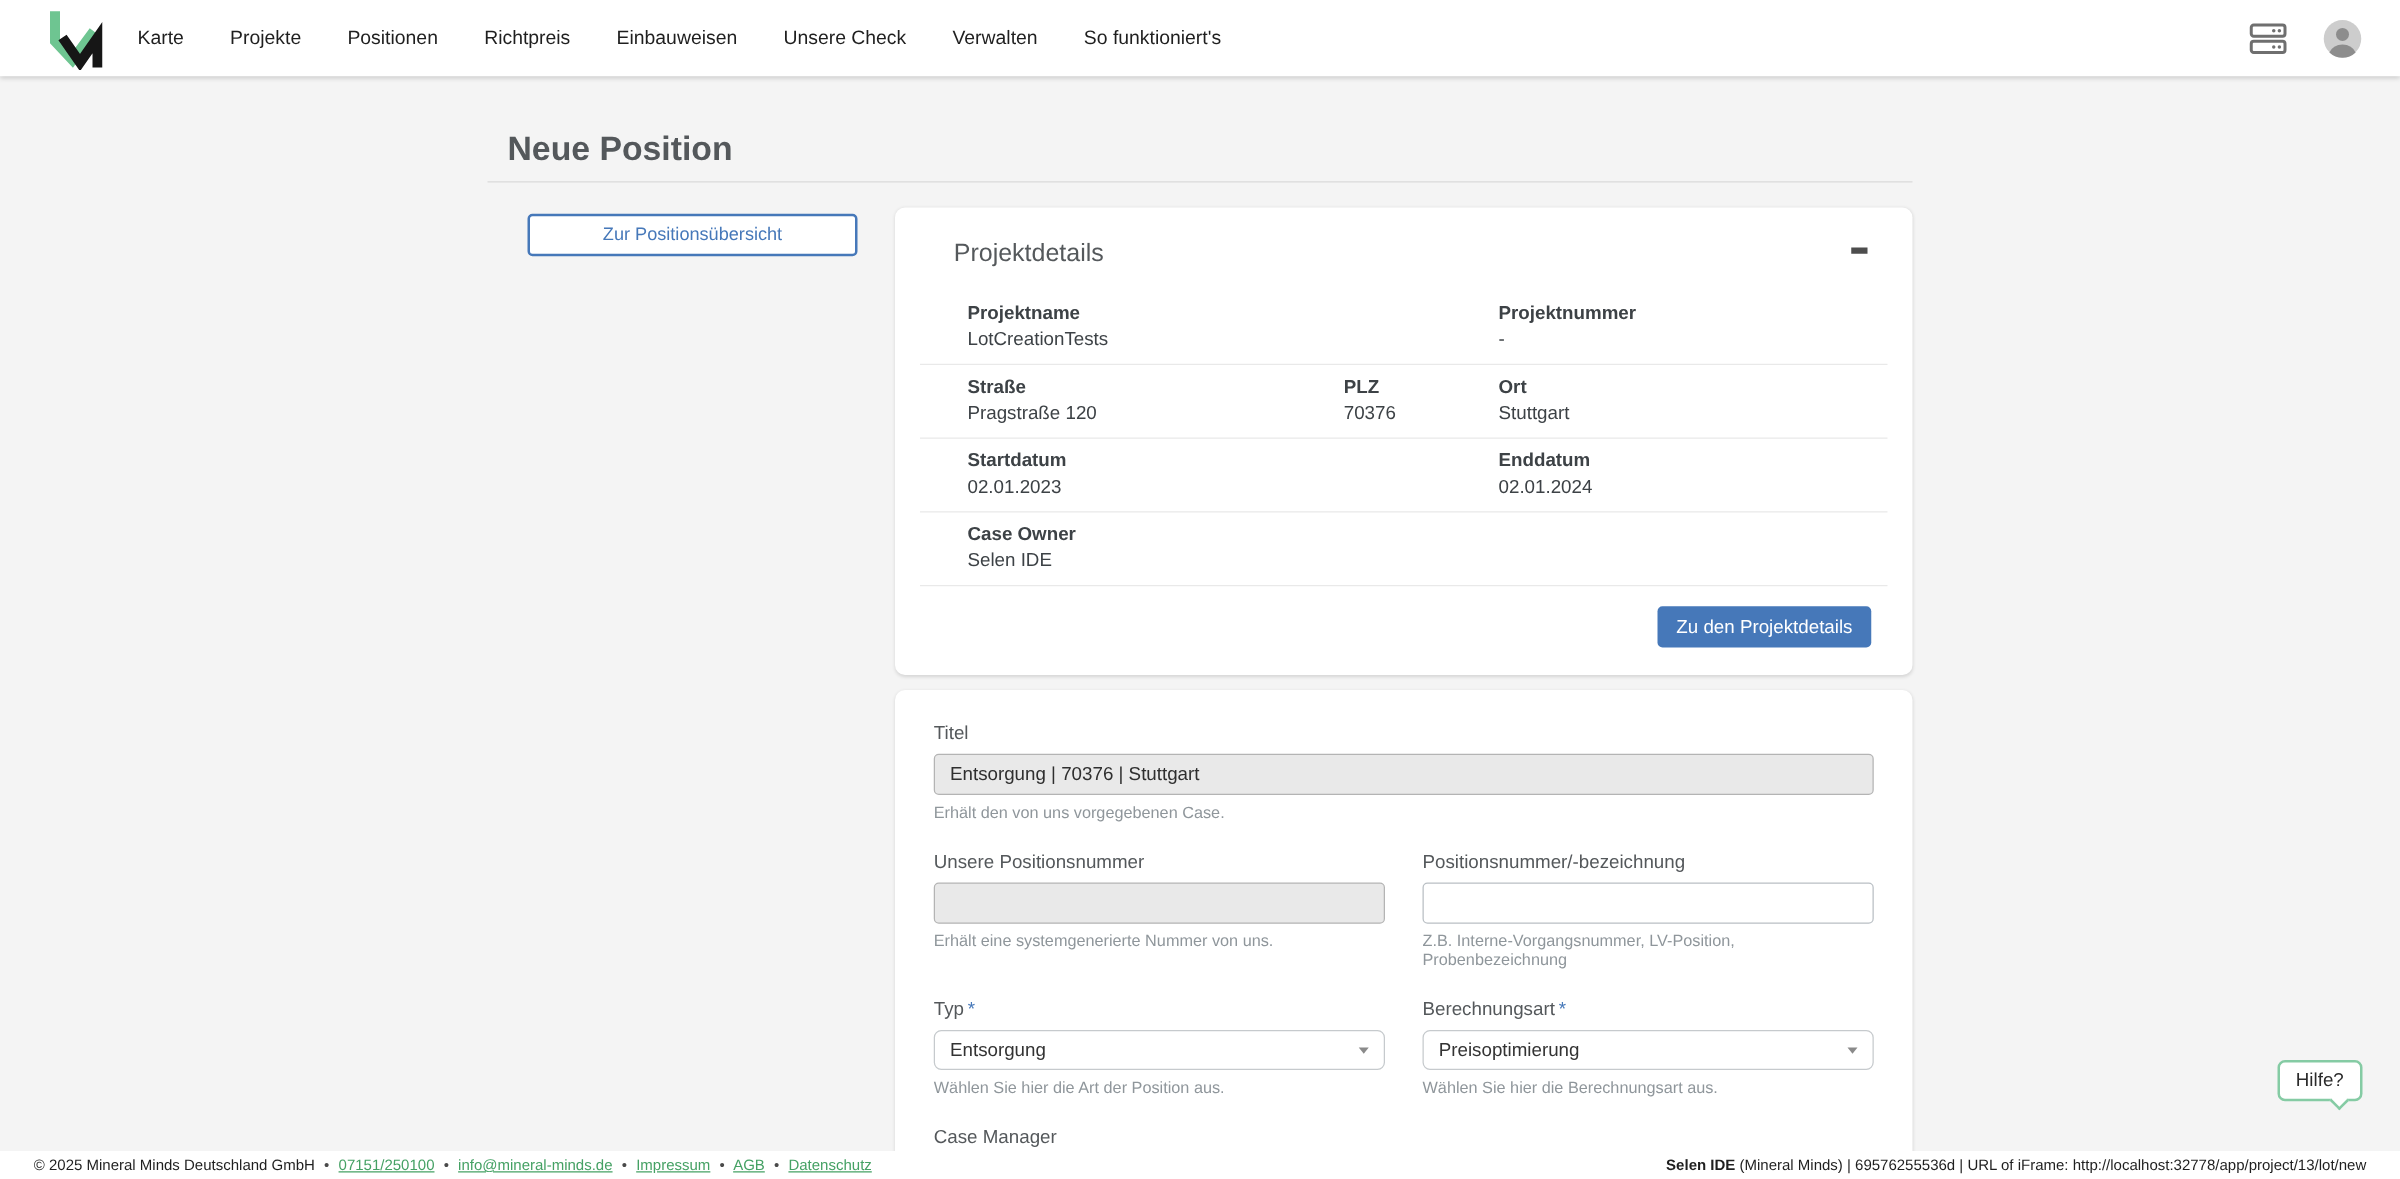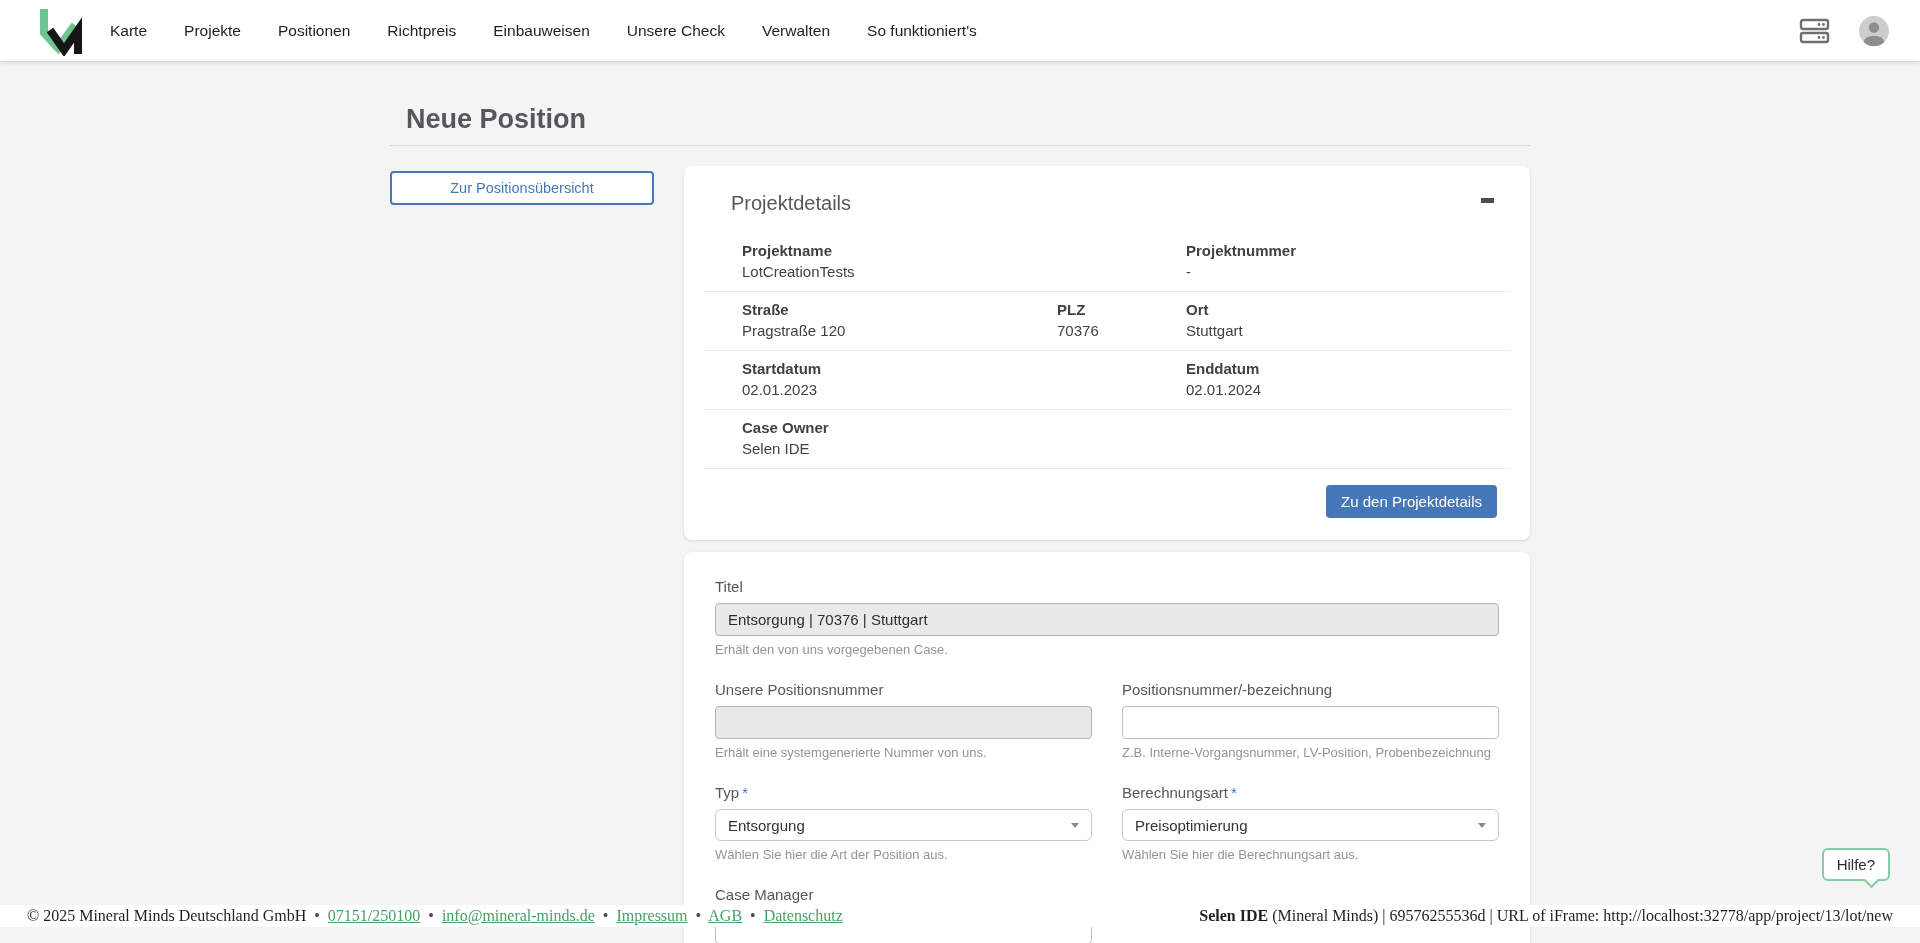--- a/index.html
+++ b/index.html
@@ -14,21 +14,21 @@
   .nav-items { display:flex; align-items:center; }
   .nav-item { font-size:15.5px; color:#1f1f1f; margin-right:37px; cursor:pointer; white-space:nowrap; }
   .nav-right { margin-left:auto; display:flex; align-items:center; gap:28px; }
   .icon-btn { background:none; border:none; cursor:pointer; display:flex; align-items:center; }
 
   
   .container { width:1140px; margin:0 auto; }
   h1.page-title { font-size:27px; font-weight:700; color:#54585b; margin:43px 16px 10px; }
   .title-rule { border:none; border-top:1px solid #d9d9d9; }
   .content-row { display:flex; gap:30px; margin-top:20px; align-items:flex-start; }
-  .left-col { width:264px; flex:none; }
+  .left-col { width:264px; flex:none;margin-left:32px; }
   .outline-btn { display:block; width:100%; margin-top:5px; padding:7px 4px;
                  background:#fff; border:2px solid #4678b9; border-radius:4px;
                  color:#4678b9; font-size:14.5px; font-family:inherit; cursor:pointer; }
   .cards { flex:1; display:flex; flex-direction:column; gap:12px; }
   .card { background:#fff; border-radius:8px; box-shadow:0 1px 3px rgba(0,0,0,.13); }
 
   
   .card.project { padding:26px 20px 10px; }
   .project-head { display:flex; justify-content:space-between; align-items:flex-start;
                   margin:0 14px 18px 27px; }
@@ -57,23 +57,23 @@
   .text-input:disabled { background:#e9e9e9; border-color:#b4b4b4; color:#2f2f2f; }
   .help-text { font-size:13px; color:#8f969b; margin-top:6px; }
   .two-col { display:grid; grid-template-columns:1fr 1fr; column-gap:30px; }
   .select-box { height:32px; border:1px solid #c6cacd; border-radius:6px; background:#fff;
                 display:flex; align-items:center; justify-content:space-between;
                 padding:0 12px; font-size:15px; color:#333; cursor:pointer; }
   .caret { width:0; height:0; border-left:4px solid transparent;
            border-right:4px solid transparent; border-top:5px solid #8a8a8a; }
 
   
-  .footer { position:fixed; left:0; right:0; bottom:16px; height:22px; background:#fff;
+  .footer { position:fixed; left:0; right:0; bottom:0; height:22px; background:#fff;
             display:flex; align-items:center; justify-content:space-between;
-            padding:0 27px; font-size:16px; color:#1f1f1f; z-index:10;font-family:Liberation Serif, serif; }
+            padding:0 27px; font-size:12px; color:#1f1f1f; z-index:10; }
   .footer a { color:#45a164; }
   .footer .sep { color:#4a4a4a; margin:0 4px; }
   .footer-right b { font-weight:700; }
 
   
   .help-bubble { position:fixed; right:30px; bottom:62px; background:#fff;
                  border:2px solid #85cba4; border-radius:6px; padding:6px 13px;
                  font-size:15px; color:#2b2b2b; cursor:pointer; z-index:20;
                  font-family:inherit; }
   .help-tail { position:absolute; bottom:-7px; right:11px; width:11px; height:11px;

